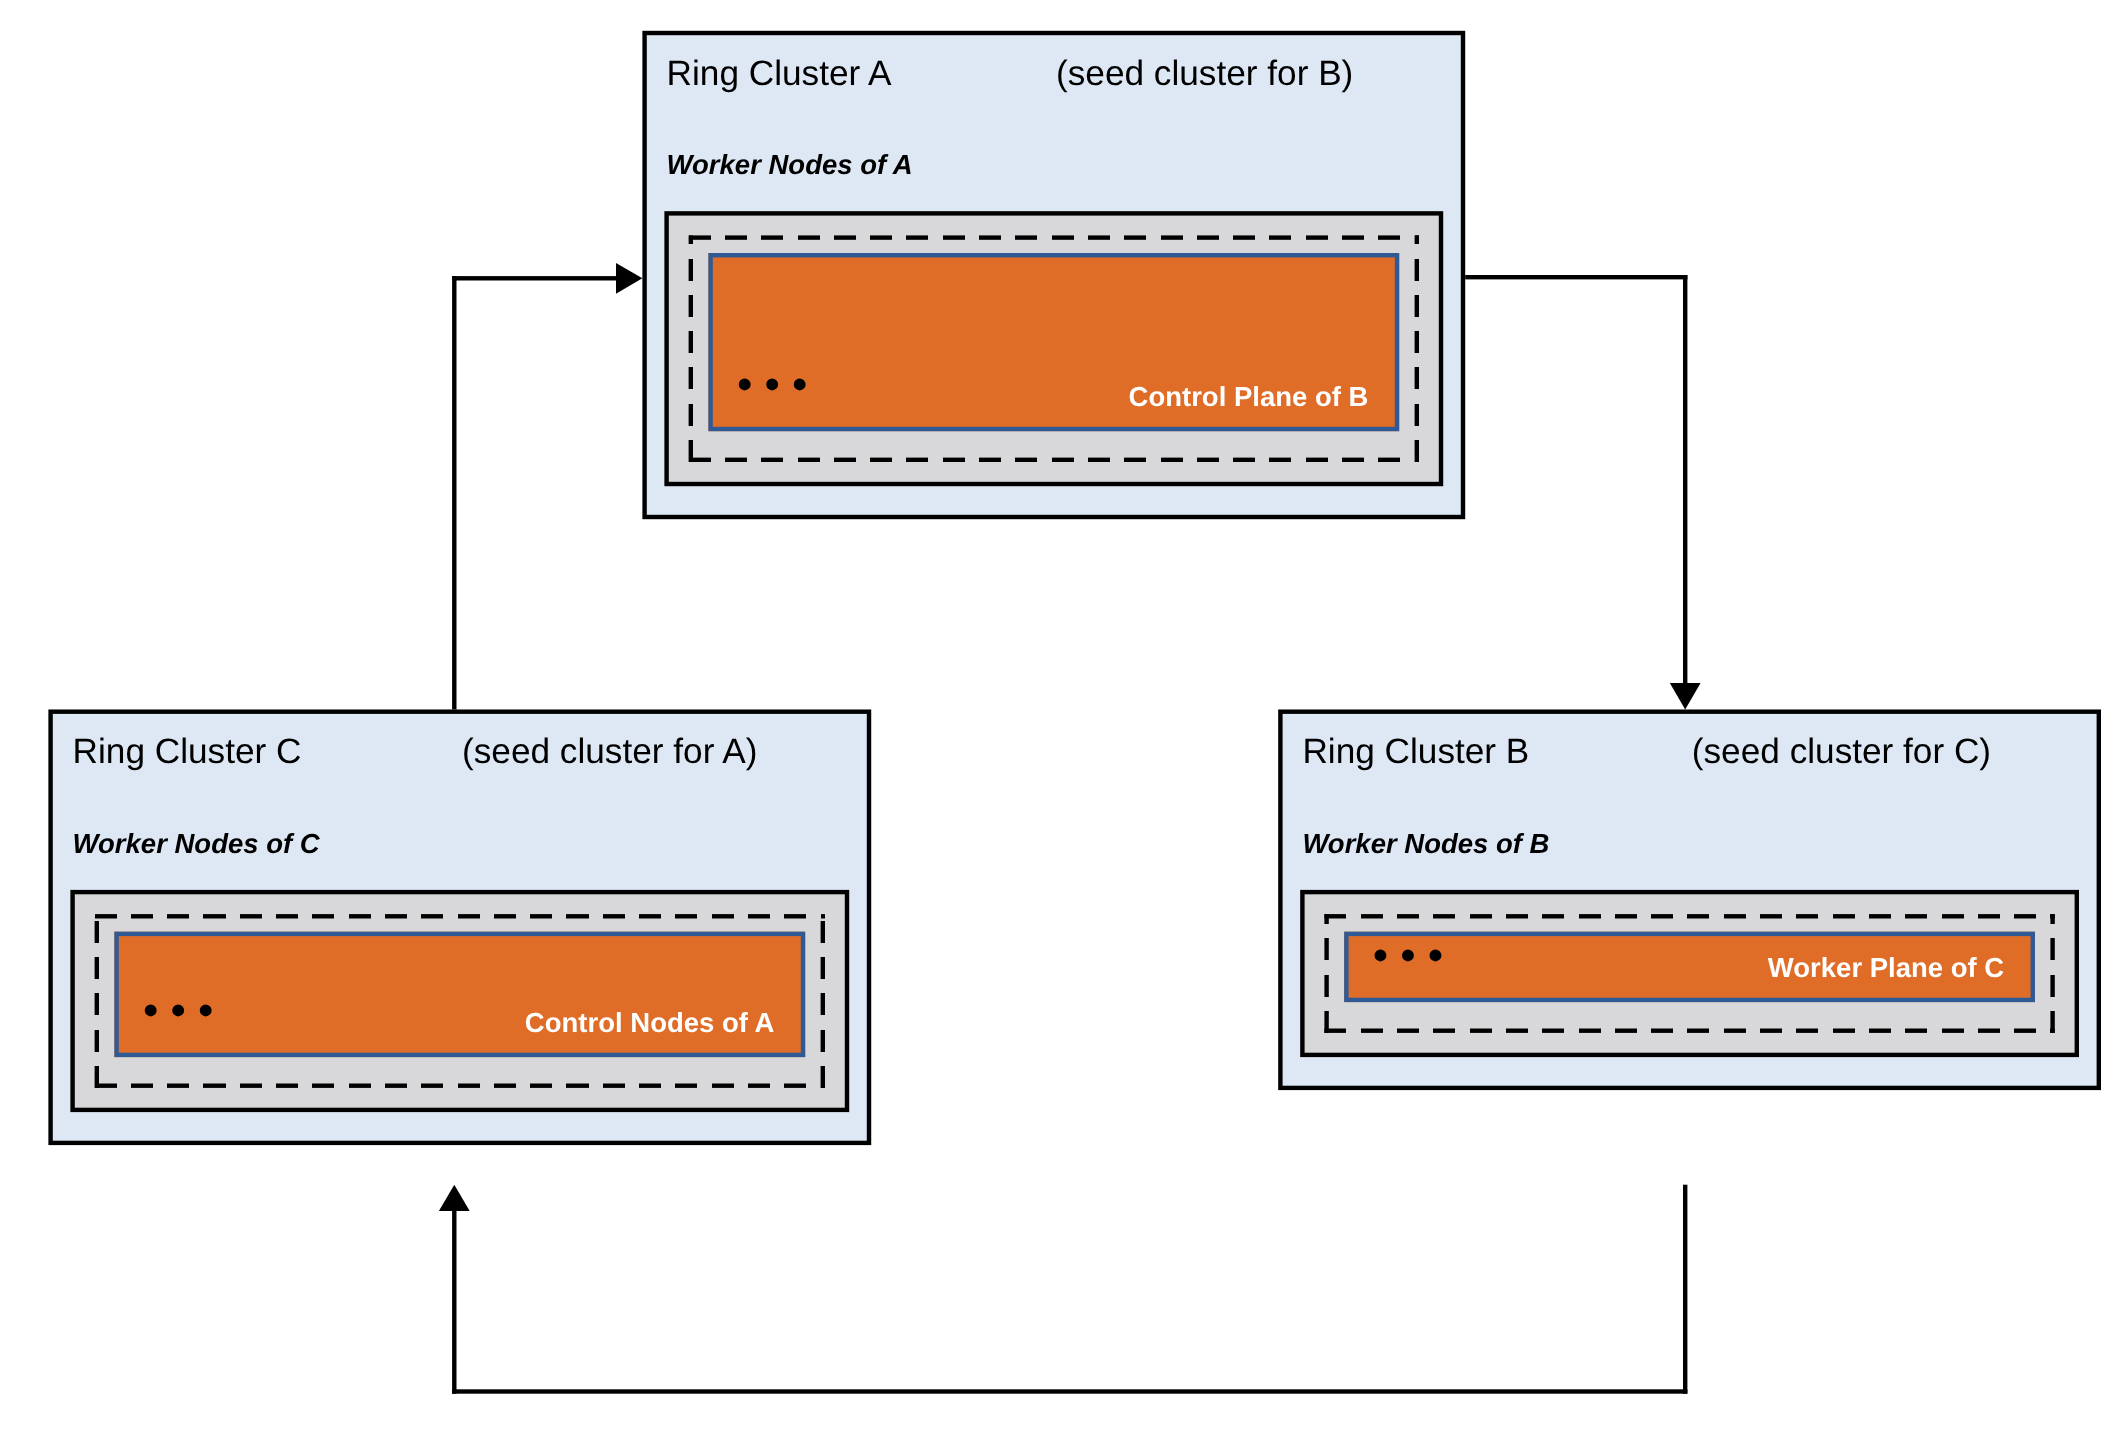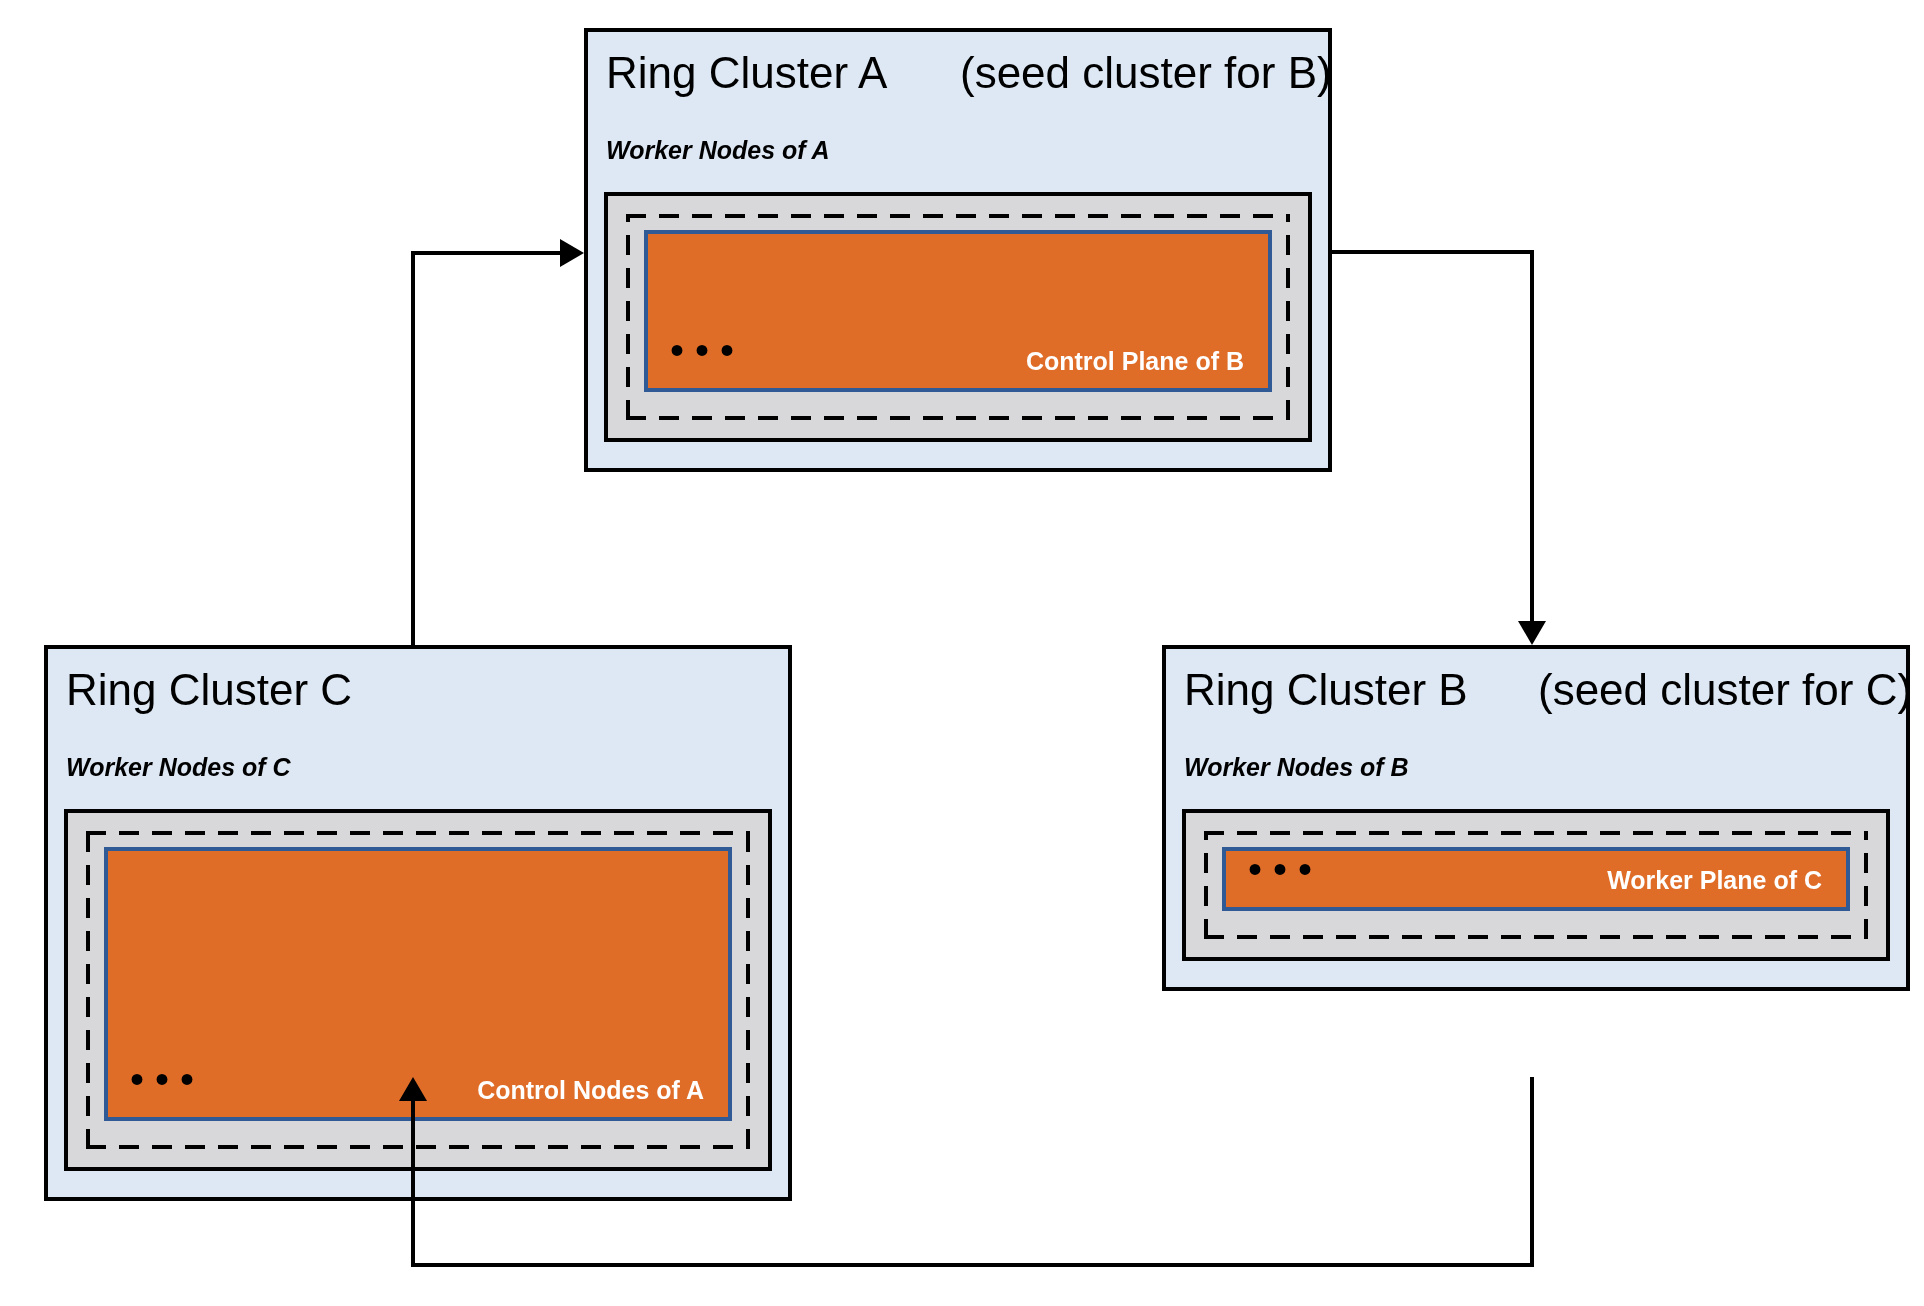--- a/index.html
+++ b/index.html
@@ -11,21 +11,21 @@
   *{margin:0;padding:0;box-sizing:border-box;}
   html,body{width:1924px;height:1306px;background:#ffffff;overflow:hidden;}
   body{font-family:"Liberation Sans", sans-serif;color:var(--text);position:relative;}
 
   .diagram{position:absolute;inset:0;}
 
   
   .cluster{position:absolute;width:748px;background:var(--cluster-fill);
            border:4px solid var(--cluster-border);}
   .cluster-title{position:absolute;left:18px;top:16px;right:14px;
-                 font-size:44px;line-height:1.15;white-space:nowrap;}
+                 font-size:32px;line-height:1.15;white-space:nowrap;}
   .title-sub{position:absolute;left:354px;top:0;text-align:right;}
   .worker-label{position:absolute;left:18px;top:104px;
                 font-size:25px;font-weight:bold;font-style:italic;}
   .worker-box{position:absolute;left:16px;right:16px;top:160px;bottom:26px;
               background:var(--worker-box-fill);
               border:4px solid var(--cluster-border);}
   .dashed-box{position:absolute;inset:18px;
     background-image:
       repeating-linear-gradient(90deg,var(--dashed-border) 0 20px,transparent 20px 33px),
       repeating-linear-gradient(90deg,var(--dashed-border) 0 20px,transparent 20px 33px),
@@ -37,21 +37,21 @@
   .control-plane{position:absolute;left:18px;right:18px;top:16px;bottom:28px;
                  background:var(--control-plane-fill);
                  border:4px solid var(--control-plane-border);}
   .dots{position:absolute;left:22px;bottom:20px;font-size:40px;line-height:0.9;
         letter-spacing:11px;color:#000;}
   .cp-label{position:absolute;right:24px;bottom:12px;font-size:25px;
             font-weight:bold;color:var(--control-plane-text);white-space:nowrap;}
 
   
   #cluster-a{left:584px;top:28px;height:444px;}
-  #cluster-c{left:44px;top:645px;height:556px;}
+  #cluster-c{left:44px;top:645px;height:396px;}
   #cluster-b{left:1162px;top:645px;height:346px;}
 
   
   .line{position:absolute;background:var(--arrow);}
   .head{position:absolute;width:0;height:0;}
   .head-right{border-left:24px solid var(--arrow);
               border-top:14px solid transparent;border-bottom:14px solid transparent;}
   .head-down{border-top:24px solid var(--arrow);
              border-left:14px solid transparent;border-right:14px solid transparent;}
   .head-up{border-bottom:24px solid var(--arrow);
@@ -74,20 +74,21 @@
           <div class="dots">•••</div>
           <div class="cp-label">Control Plane of B</div>
         </div>
       </div>
     </div>
   </div>
 
   <div class="cluster" id="cluster-c">
     <div class="cluster-title">
       <span class="title-main">Ring Cluster C</span>
+      <span class="title-sub">(seed cluster for A)</span>
     </div>
     <div class="worker-label">Worker Nodes of C</div>
     <div class="worker-box">
       <div class="dashed-box">
         <div class="control-plane">
           <div class="dots">•••</div>
           <div class="cp-label">Control Nodes of A</div>
         </div>
       </div>
     </div>

